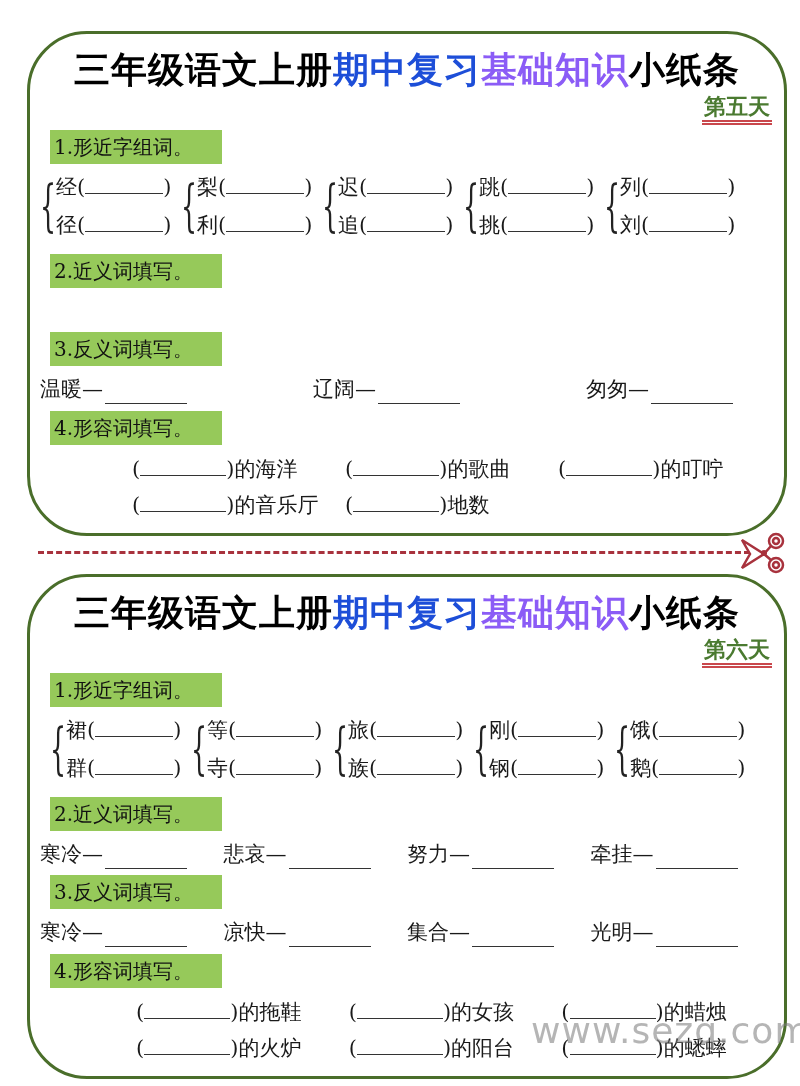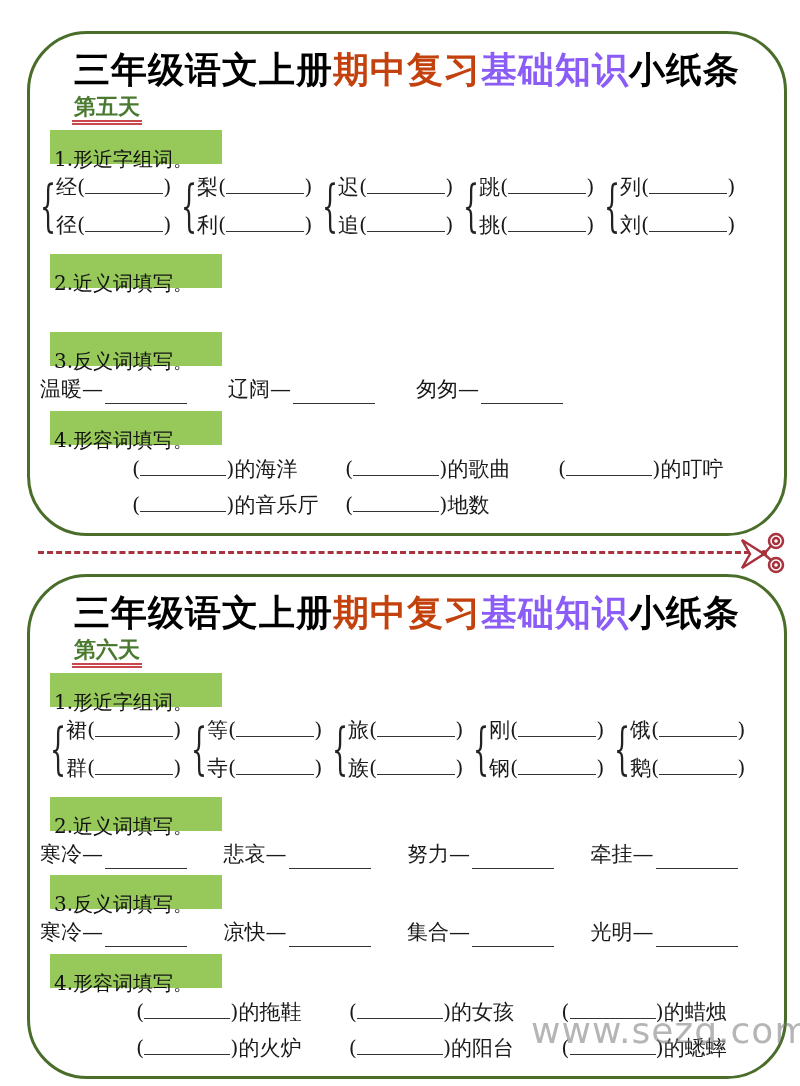--- a/index.html
+++ b/index.html
@@ -6,28 +6,28 @@
   body{width:800px;height:1086px;position:relative;overflow:hidden;
        font-family:"DejaVu Serif","Liberation Serif",serif;color:#1a1a1a;}
   .card{position:absolute;left:27px;width:760px;border:3px solid #4a6e2a;
         border-radius:60px;box-sizing:border-box;background:#fff;}
   .card.c1{top:31px;height:505px;}
   .card.c2{top:574px;height:505px;}
   .title{position:absolute;left:0;right:0;top:14px;text-align:center;
          font-family:"DejaVu Sans","Liberation Sans",sans-serif;font-weight:bold;
          font-size:36px;letter-spacing:1px;white-space:nowrap;line-height:44px;}
   .t-black{color:#000000;}
-  .t-teal{color:#c2410c;}
+  .t-teal{color:#1d4ed8;}
   .t-red{color:#8b5cf6;}
-  .day{position:absolute;left:0;right:12px;top:58px;text-align:left;padding-left:42px;}
+  .day{position:absolute;left:0;right:12px;top:58px;text-align:right;padding-left:42px;}
   .day span{display:inline-block;font-weight:bold;font-size:22px;color:#4a7a30;
             line-height:28px;padding:0 2px;
             border-bottom:5px double #c9474c;}
   .sec{position:absolute;left:20px;background:#96c95a;font-size:20px;line-height:34px;
-       height:34px;padding:12px 8px 0 4px;width:172px;box-sizing:border-box;color:#111;white-space:nowrap;}
+       height:34px;padding:0 8px 0 4px;width:172px;box-sizing:border-box;color:#111;white-space:nowrap;}
   .row{position:absolute;left:10px;right:10px;display:flex;font-size:21px;white-space:nowrap;}
   .grp{display:flex;align-items:center;width:141px;}
   .brace{font-size:56px;line-height:74px;font-weight:lighter;transform:scaleX(0.45);
          transform-origin:left center;width:14px;color:#222;margin-right:2px;}
   .pair{display:flex;flex-direction:column;line-height:38px;}
   .blank{display:inline-block;width:78px;border-bottom:1.5px solid #333;height:18px;vertical-align:baseline;}
   .syn{position:absolute;left:10px;right:10px;display:flex;font-size:21px;white-space:nowrap;line-height:30px;}
   .syn .item{width:188px;display:flex;align-items:flex-end;}
   .syn .line{display:inline-block;width:82px;border-bottom:1.5px solid #333;height:22px;margin-left:2px;}
   .adj{position:absolute;left:62px;right:10px;font-size:21px;white-space:nowrap;line-height:36px;}
@@ -83,21 +83,21 @@
         <div class="pair">
       <div><span>列</span><span>(</span><span class="blank"></span><span>)</span></div>
       <div><span>刘</span><span>(</span><span class="blank"></span><span>)</span></div>
         </div>
       </div>
   </div>
 
   <div class="sec" style="top:220px;">2.近义词填写。</div>
 
   <div class="sec" style="top:298px;">3.反义词填写。</div>
-  <div class="syn" style="top:340px;">
+  <div class="syn" style="top:340px;justify-content:space-between;">
     <div class="item">
         <span>温暖—</span>
         <span class="line"></span>
       </div>
     <div class="item">
         <span>辽阔—</span>
         <span class="line"></span>
       </div>
     <div class="item">
         <span>匆匆—</span>

